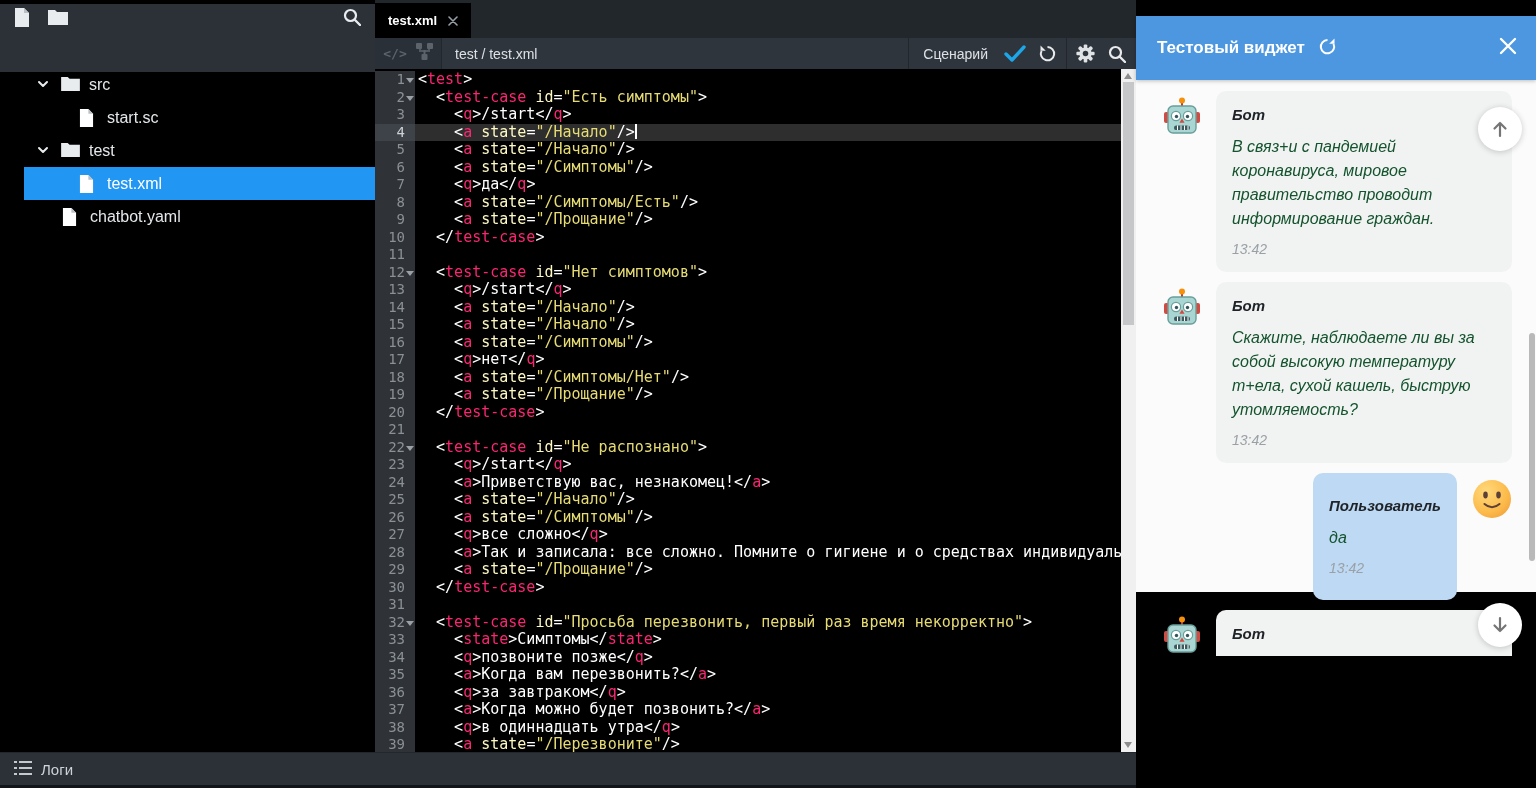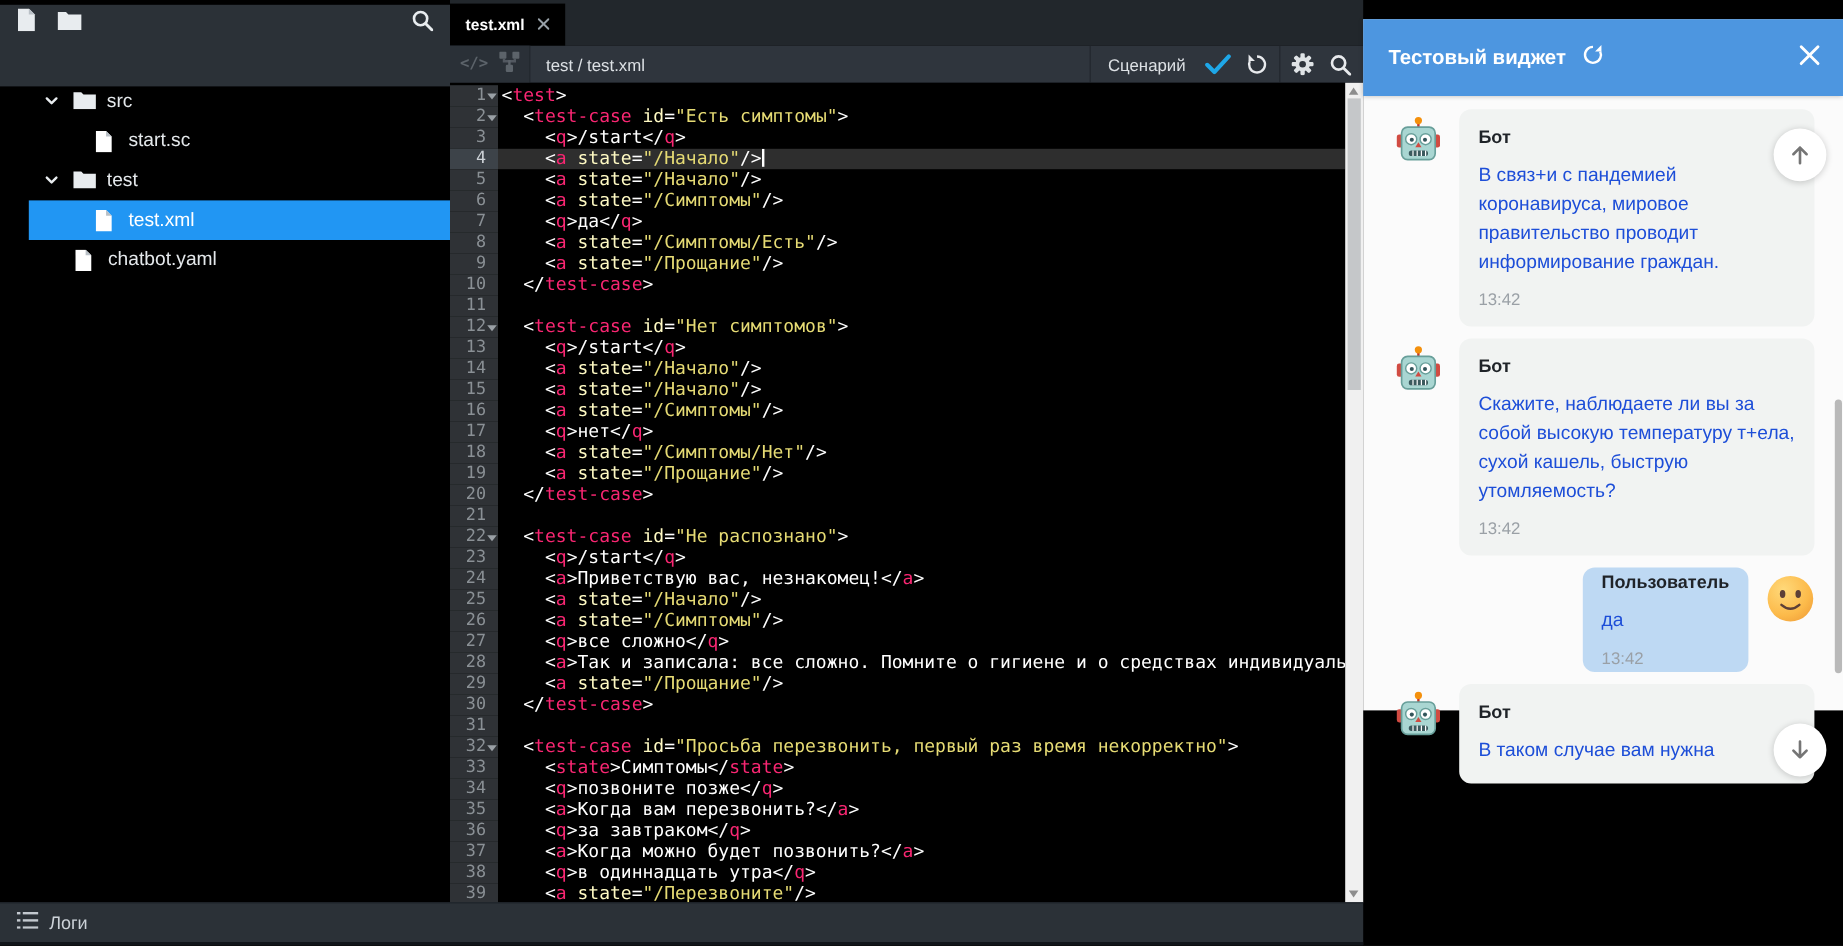--- a/index.html
+++ b/index.html
@@ -56,29 +56,29 @@
   .logsbar{position:absolute;left:0;top:752px;width:1136px;height:36px;background:#2b3137;
     border-top:1px solid #21272d;border-bottom:3px solid #11151a;
     display:flex;align-items:center;gap:9px;padding-left:14px;color:#ccd2d8;font-size:15px;}
   
   .chat{position:absolute;left:1136px;top:16px;width:400px;height:576px;background:#fbfbfb;}
   .chat-header{position:relative;z-index:3;height:64px;background:#4d96e0;display:flex;align-items:center;
     padding:0 18px 0 21px;gap:13px;box-shadow:0 1px 4px rgba(0,0,0,.25);}
   .chat-title{color:#fff;font-weight:bold;font-size:17px;}
   .chat-header .fill{flex:1;}
   .chat-body{position:absolute;left:0;top:64px;width:400px;height:576px;overflow:hidden;padding-top:11px;}
-  .msg-row{display:flex;padding:0 24px 0 26px;margin-bottom:10px;align-items:flex-start;}
+  .msg-row{display:flex;padding:0 24px 0 26px;margin-bottom:10px;align-items:flex-start;font-style:italic;}
   .avatar{width:40px;height:40px;flex:0 0 40px;margin-top:6px;}
   .msg-row.bot .avatar{margin-right:14px;}
   .msg-row.user{justify-content:flex-end;}
   .msg-row.user .avatar{margin-left:15px;}
   .card{background:#f1f3f2;border-radius:10px;padding:15px 16px;flex:1;min-width:0;}
-  .bubble{background:#bed9f3;border-radius:10px;padding:4px 16px;max-width:235px;}
+  .bubble{background:#bed9f3;border-radius:10px;padding:24px 16px;max-width:235px;}
   .m-name{font-weight:bold;font-size:15px;color:#1f2328;}
-  .m-text{margin-top:12px;font-size:16px;line-height:24px;color:#1d4ed8;}
+  .m-text{margin-top:12px;font-size:16px;line-height:24px;color:#14532d;}
   .m-time{margin-top:10px;font-size:14px;color:#9aa0a6;}
   .fab{position:absolute;width:44px;height:44px;border-radius:50%;background:#fff;
     box-shadow:0 1px 6px rgba(0,0,0,.2);display:flex;align-items:center;justify-content:center;z-index:2;}
   .fab.up{right:14px;top:91px;} .fab.down{right:14px;top:587px;}
   .chat-scroll-thumb{position:absolute;right:1px;top:317px;width:6px;height:228px;background:#b9b9b9;border-radius:3px;z-index:2;}
   
   .chat-input{position:absolute;left:0;top:640px;width:400px;height:148px;background:#fff;border-top:1px solid #e4e6e8;}
   .query-input{position:absolute;left:20px;top:18px;width:290px;height:30px;border:none;outline:none;background:transparent;
     font-family:"Liberation Sans",sans-serif;font-size:17px;color:#333;}
   .query-input::placeholder{color:#9e9e9e;opacity:1;}

